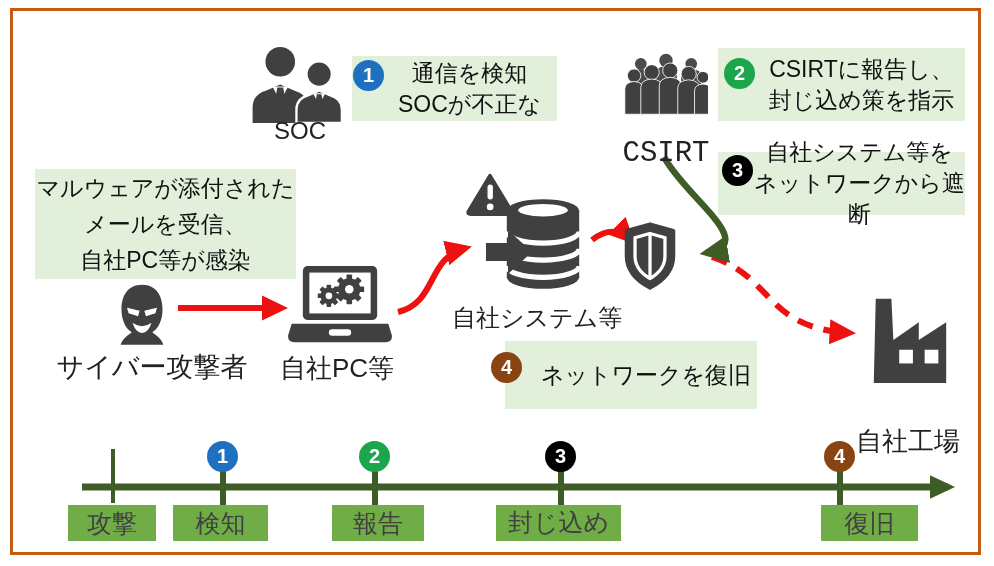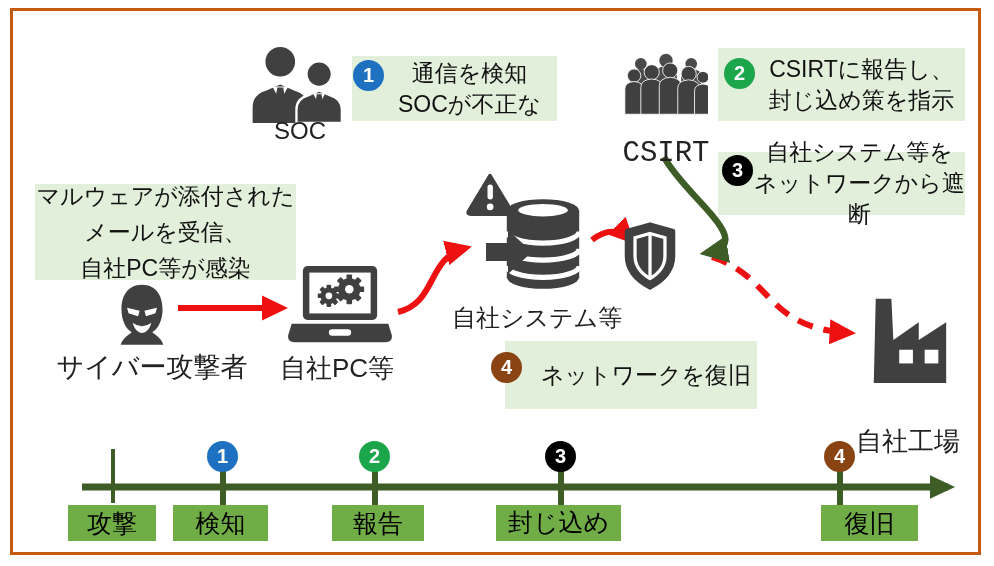--- a/index.html
+++ b/index.html
@@ -19,21 +19,21 @@
   }
   .callout .lines{text-align:center;font-size:23px;line-height:31px;color:#111;}
   .numcircle{
     position:absolute;width:31px;height:31px;border-radius:50%;
     color:#fff;font-weight:bold;font-size:20px;line-height:31px;text-align:center;
   }
   .actor-label{
     position:absolute;text-align:center;font-size:26px;color:#222;white-space:nowrap;
   }
   .tl-box{
-    position:absolute;top:505px;height:36px;background:#70AD47;color:#000000;
+    position:absolute;top:505px;height:36px;background:#70AD47;color:#404040;
     font-size:25px;line-height:36px;text-align:center;
   }
   svg{display:block;}
   #arrow-layer{position:absolute;left:0;top:0;pointer-events:none;}
 </style>
 </head>
 <body>
 
 <div id="canvas">
 
@@ -134,21 +134,21 @@
   </div>
 
   <div class="callout" style="left:718px;top:152px;width:247px;height:63px;position:absolute;">
     <div class="numcircle" style="left: 4px; top: 3px; background: rgb(0, 0, 0);">3</div>
     <div class="lines" style="padding-left:36px;">
       <div>自社システム等を</div>
       <div>ネットワークから遮断</div>
     </div>
   </div>
 
-  <div class="callout" style="left:35px;top:184px;width:261px;height:96px;position:absolute;">
+  <div class="callout" style="left:35px;top:169px;width:261px;height:110px;position:absolute;">
     <div class="lines" style="line-height:36px;">
       <div>マルウェアが添付された</div>
       <div>メールを受信、</div>
       <div>自社PC等が感染</div>
     </div>
   </div>
 
   <div class="abs" style="left:112px;top:279px;width:60px;height:70px;">
     <svg width="60" height="70" viewBox="0 0 76 78">
       <path d="M38 2 C20 2 12 16 12 33 C12 48 18 58 25 62 C20 66 13 70 11 78 H65 C63 70 56 66 51 62 C58 58 64 48 64 33 C64 16 56 2 38 2 Z" fill="#404040"></path>

